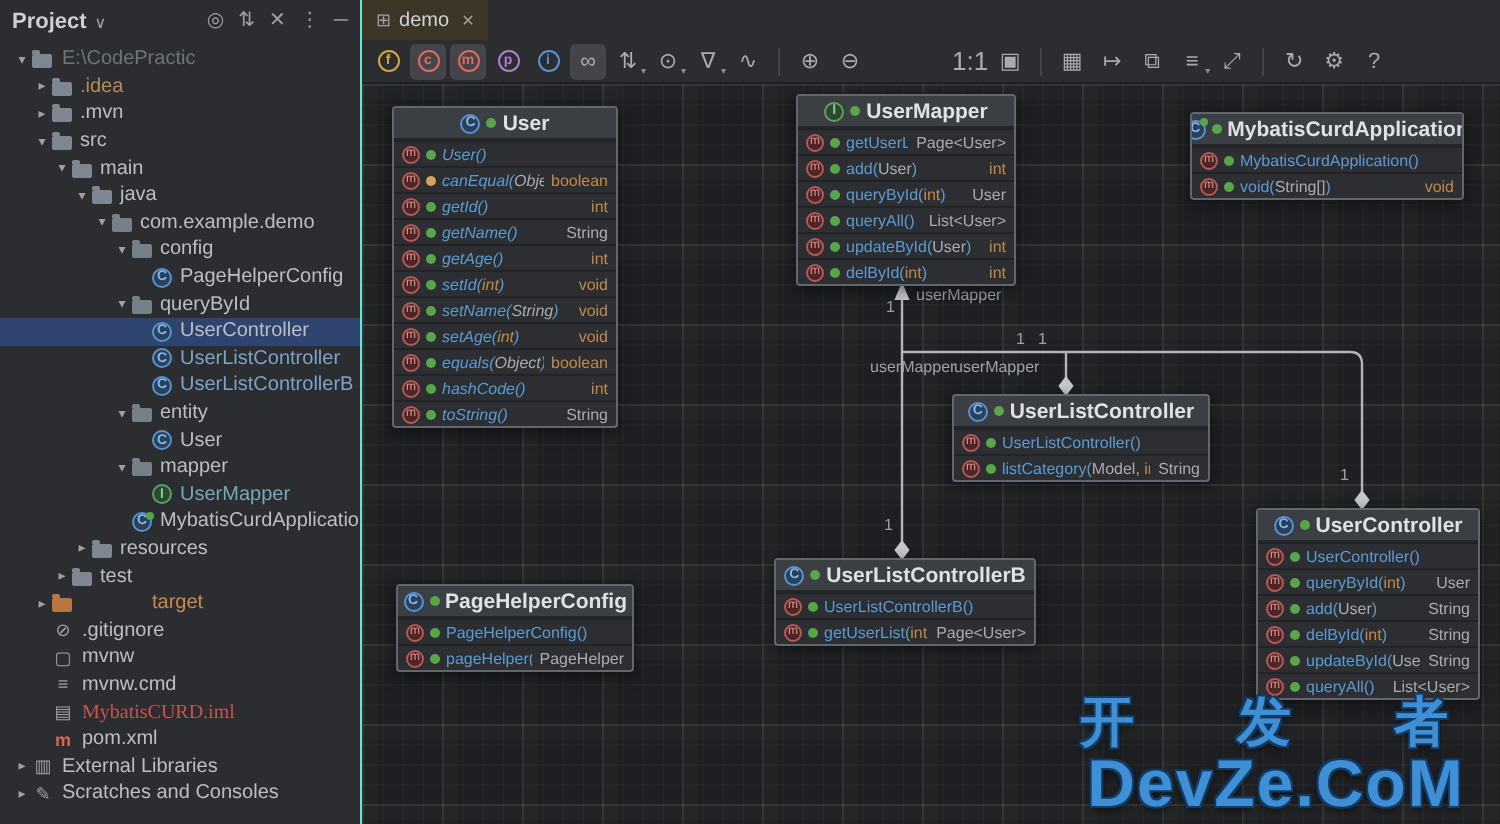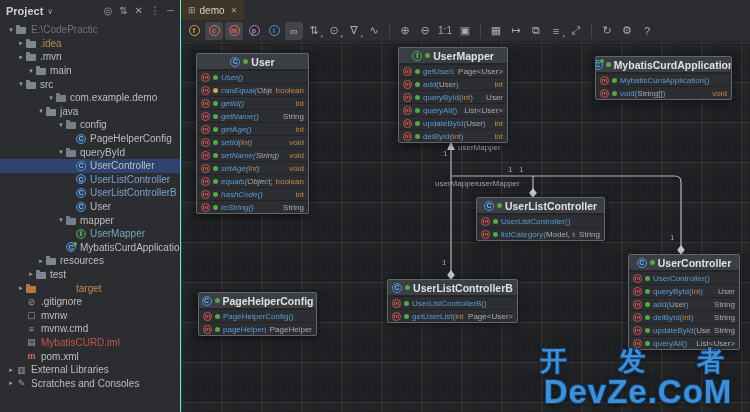--- a/index.html
+++ b/index.html
@@ -49,21 +49,21 @@
   .tab-ico { color:#9da0a6; font-size:9px; }
   .tab-close { color:#9da0a6; font-size:8px; margin-left:2px; }
   .toolbar { height:22px; flex:none; background:#2b2d30; border-bottom:1px solid #1e1f22;
     display:flex; align-items:center; padding:0 4px; gap:2px; }
   .tbtn { min-width:18px; height:18px; border-radius:3px; display:flex; align-items:center;
     justify-content:center; color:#a8abb0; font-size:11px; position:relative; }
   .tbtn.active { background:#43454a; }
   .tbtn .lcirc { width:11px; height:11px; border-radius:50%; border:1px solid; font-size:7px;
     font-weight:bold; display:flex; align-items:center; justify-content:center; }
   .tbtn .caret { font-size:5px; color:#8a8d92; position:absolute; right:0px; bottom:1px; }
-  .tbtn.txt { font-size:10px; letter-spacing:0; }
+  .tbtn.txt { font-size:13px; letter-spacing:0;margin-left:40px; }
   .tsep { width:1px; height:14px; background:#43454a; margin:0 4px; flex:none; }
 
   
   .canvas { position:relative; flex:1; overflow:hidden; background-color:#1d1f22;
     background-image:
       linear-gradient(rgba(255,255,255,0.05) 1px, transparent 1px),
       linear-gradient(90deg, rgba(255,255,255,0.05) 1px, transparent 1px),
       linear-gradient(rgba(255,255,255,0.022) 1px, transparent 1px),
       linear-gradient(90deg, rgba(255,255,255,0.022) 1px, transparent 1px),
       linear-gradient(rgba(255,255,255,0.014) 8px, transparent 8px),
@@ -132,40 +132,40 @@
         <div class="trow" style="padding-left: 16px;">
           <span class="chev">▸</span>
           <span class="ic ic-folder"></span>
           <span class="tlabel" style="color: rgb(187, 138, 88);">.idea</span>
         </div>
         <div class="trow" style="padding-left: 16px;">
           <span class="chev">▸</span>
           <span class="ic ic-folder"></span>
           <span class="tlabel">.mvn</span>
         </div>
+        <div class="trow" style="padding-left: 16px;">
+          <span class="chev">▾</span>
+          <span class="ic ic-folder"></span>
+          <span class="tlabel">src</span>
+        </div>
         <div class="trow" style="padding-left: 26px;">
           <span class="chev">▾</span>
           <span class="ic ic-folder"></span>
           <span class="tlabel">main</span>
         </div>
-        <div class="trow" style="padding-left: 16px;">
-          <span class="chev">▾</span>
-          <span class="ic ic-folder"></span>
-          <span class="tlabel">src</span>
+        <div class="trow" style="padding-left: 36px;">
+          <span class="chev">▾</span>
+          <span class="ic ic-folder"></span>
+          <span class="tlabel">java</span>
         </div>
         <div class="trow" style="padding-left: 46px;">
           <span class="chev">▾</span>
           <span class="ic ic-pkg"></span>
           <span class="tlabel">com.example.demo</span>
         </div>
-        <div class="trow" style="padding-left: 36px;">
-          <span class="chev">▾</span>
-          <span class="ic ic-folder"></span>
-          <span class="tlabel">java</span>
-        </div>
         <div class="trow" style="padding-left: 56px;">
           <span class="chev">▾</span>
           <span class="ic ic-pkg"></span>
           <span class="tlabel">config</span>
         </div>
         <div class="trow" style="padding-left: 66px;">
           <span class="chev"></span>
           <span class="ic ic-class">C</span>
           <span class="tlabel">PageHelperConfig</span>
         </div>
@@ -182,20 +182,25 @@
         <div class="trow" style="padding-left: 66px;">
           <span class="chev"></span>
           <span class="ic ic-class">C</span>
           <span class="tlabel" style="color: rgb(123, 163, 201);">UserListController</span>
         </div>
         <div class="trow" style="padding-left: 66px;">
           <span class="chev"></span>
           <span class="ic ic-class">C</span>
           <span class="tlabel" style="color: rgb(123, 163, 201);">UserListControllerB</span>
         </div>
+        <div class="trow" style="padding-left: 56px;">
+          <span class="chev">▾</span>
+          <span class="ic ic-pkg"></span>
+          <span class="tlabel">entity</span>
+        </div>
         <div class="trow" style="padding-left: 66px;">
           <span class="chev"></span>
           <span class="ic ic-class">C</span>
           <span class="tlabel">User</span>
         </div>
         <div class="trow" style="padding-left: 56px;">
           <span class="chev">▾</span>
           <span class="ic ic-pkg"></span>
           <span class="tlabel">mapper</span>
         </div>
@@ -235,21 +240,21 @@
           <span class="tlabel">mvnw</span>
         </div>
         <div class="trow" style="padding-left: 16px;">
           <span class="chev"></span>
           <span class="ic ic-glyph">≡</span>
           <span class="tlabel">mvnw.cmd</span>
         </div>
         <div class="trow" style="padding-left: 16px;">
           <span class="chev"></span>
           <span class="ic ic-glyph">▤</span>
-          <span class="tlabel" style="color: rgb(199, 84, 80);">MybatisCURD.iml</span>
+          <span class="tlabel" style="color: rgb(199, 84, 80); font-family: Liberation Serif, serif;">MybatisCURD.iml</span>
         </div>
         <div class="trow" style="padding-left: 16px;">
           <span class="chev"></span>
           <span class="ic ic-pom">m</span>
           <span class="tlabel">pom.xml</span>
         </div>
         <div class="trow" style="padding-left: 6px;">
           <span class="chev">▸</span>
           <span class="ic ic-glyph">▥</span>
           <span class="tlabel">External Libraries</span>

